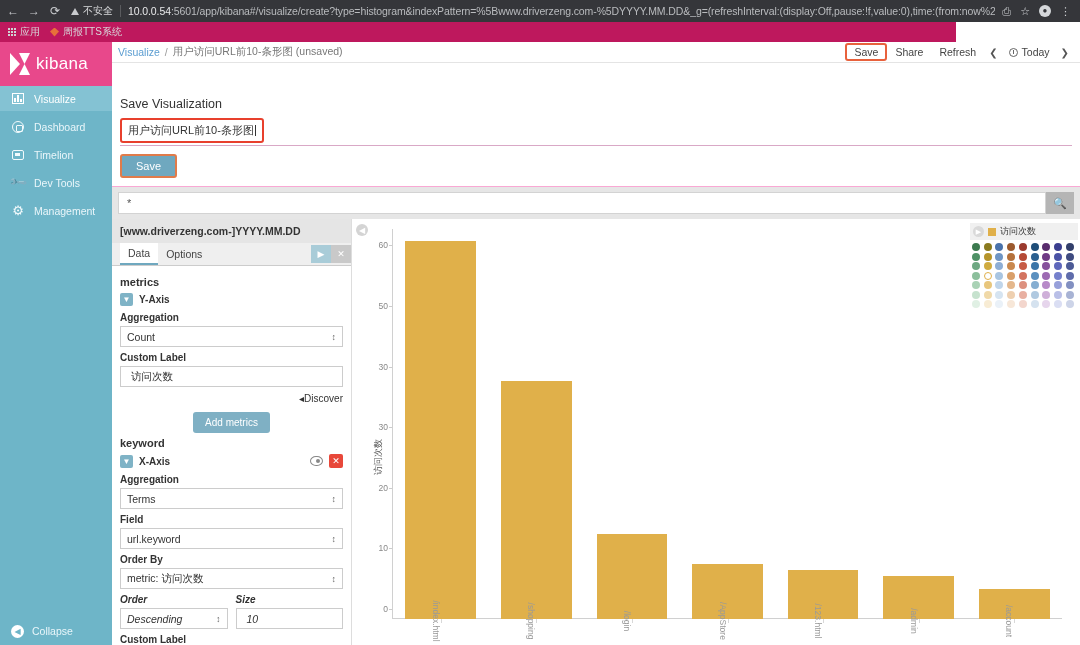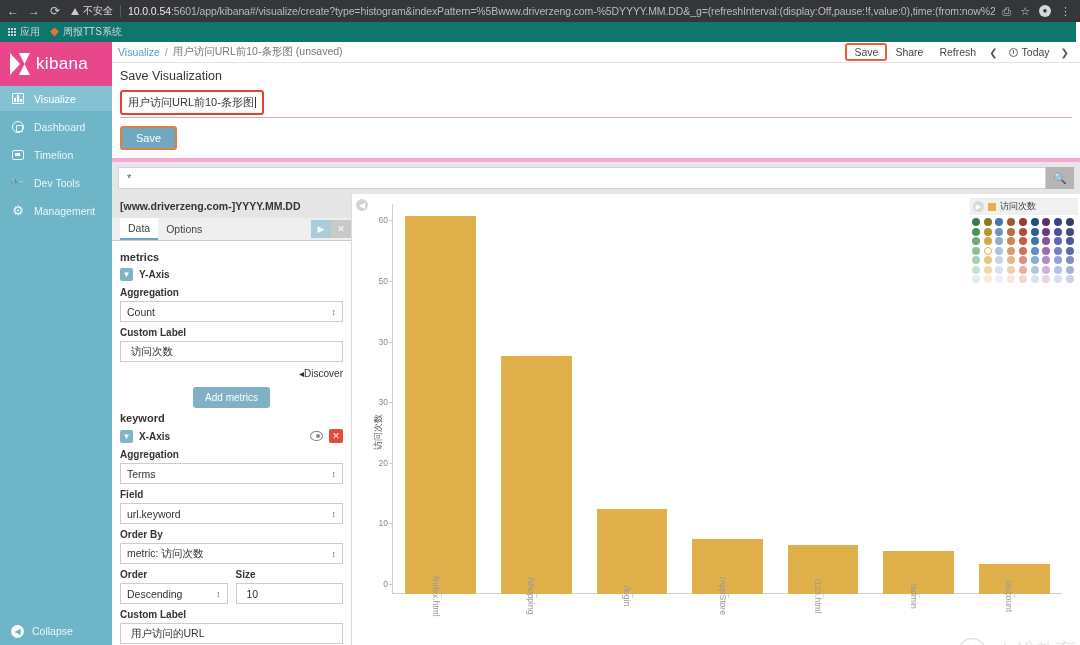--- a/index.html
+++ b/index.html
@@ -27,22 +27,22 @@
     flex: 1; color: #b9bbbe; font-size: 10.5px; white-space: nowrap;
     overflow: hidden; text-overflow: clip; letter-spacing: -0.1px;
   }
   .url-text b { color: #e8e9ea; font-weight: normal; }
   .chrome-icons { display: flex; align-items: center; gap: 9px; padding-right: 3px; }
   .ci { color: #cfd1d4; font-size: 11px; line-height: 1; }
   .ci.avatar { width:12px;height:12px;border-radius:50%;background:#d5d7da;color:#35363a;
                font-size:8px;display:flex;align-items:center;justify-content:center; }
 
   .bookmark-bar {
-    position: absolute; left:0; top:22px; width:1076px; height:20px;
-    background:#0f766e; display:flex; align-items:center; padding:0 8px; gap:10px;
+    position: absolute; left:0; top:22px; width:956px; height:20px;
+    background:#be185d; display:flex; align-items:center; padding:0 8px; gap:10px;
   }
   .bm { display:flex; align-items:center; gap:4px; color:#d7d8da; font-size:10px; }
   .grid-ico { display:grid; grid-template-columns:repeat(3,2px); grid-template-rows:repeat(3,2px);
               gap:1px; }
   .grid-ico i { background:#cfd1d4; display:block; width:2px; height:2px; }
   .bm-fav { width:9px;height:9px;background:#e8703a; clip-path: polygon(50% 0,100% 45%,50% 100%,0 45%); }
 
   
   .sidebar {
     position:absolute; left:0; top:42px; width:112px; height:603px;
@@ -100,21 +100,21 @@
   .bc-unsaved { color:#777; }
   .bc-spacer { flex:1; }
   .top-actions { display:flex; align-items:center; gap:0; }
   .ta { font-size:10.5px; color:#444; padding:2px 8px; cursor:default; }
   .ta.highlight { border:2px solid #e8613c; border-radius:3px; padding:1px 7px; }
   .ta-arrow { color:#555; font-size:10px; padding:0 5px; }
   .ta-today { display:flex; align-items:center; gap:4px; font-size:10.5px; color:#444; padding:2px 6px;}
   .clock-ic { width:9px;height:9px;border:1.2px solid #666;border-radius:50%; position:relative;}
   .clock-ic:after{content:"";position:absolute;left:3.2px;top:1.6px;width:1px;height:3.5px;background:#666;}
 
-  .save-panel { background:#fff; padding:6px 8px 8px 8px; border-bottom:4px solid #f9a8d4;}
+  .save-panel { background:#fff; padding:6px 8px 8px 8px; border-bottom:1px solid #f9a8d4;margin-top:28px;}
   .save-title { font-size:12.5px; color:#333; margin-bottom:7px; font-weight:normal;}
   .save-row { border-bottom:1px solid #d9a8c6; padding-bottom:2px; margin-bottom:8px; }
   .save-input {
     display:inline-block; border:2px solid #e8402d; border-radius:3px;
     padding:3px 6px; font-size:11px; color:#333; min-width:140px; background:#fff;
   }
   .caret { display:inline-block;width:1px;height:11px;background:#333;vertical-align:-2px;margin-left:1px;}
   .save-btn {
     display:inline-block; background:#6fa8bf; color:#fff; font-size:11px;
     padding:4px 14px; border-radius:3px; border:2px solid #e07b4a;
@@ -161,21 +161,21 @@
   .fld {
     border:1px solid #ccc; background:#fff; height:21px; display:flex; align-items:center;
     padding:0 6px; font-size:10.5px; color:#333; position:relative;
   }
   .fld.select:after { content:"\2195"; position:absolute; right:6px; color:#666; font-size:9px; }
   .fld.indent { padding-left:10px; }
   .advanced { text-align:right; font-size:10px; color:#333; margin-top:6px; }
   .add-metrics { display:block; margin:8px auto 4px; background:#7fb0c4; color:#fff;
                  font-size:10px; padding:5px 12px; border-radius:3px; width:fit-content; }
   .two-col { display:flex; gap:8px; }
-  .two-col > div { flex:1; }
+  .two-col > div { flex:1;font-style:italic; }
 
   
   .chart-wrap { flex:1; position:relative; background:#fff; }
   .collapse-arrow-l { position:absolute; left:4px; top:5px; width:12px;height:12px;border-radius:50%;
        background:#d4d4d4;color:#fff;font-size:8px;display:flex;align-items:center;justify-content:center;}
   .collapse-arrow-r { position:absolute; right:2px; top:5px; width:12px;height:12px;border-radius:50%;
        background:#d4d4d4;color:#fff;font-size:8px;display:flex;align-items:center;justify-content:center;}
 
   .legend { position:absolute; right:2px; top:4px; width:108px; z-index:5; }
   .legend-head { display:flex; align-items:center; gap:4px; background:#f0f0f0;

